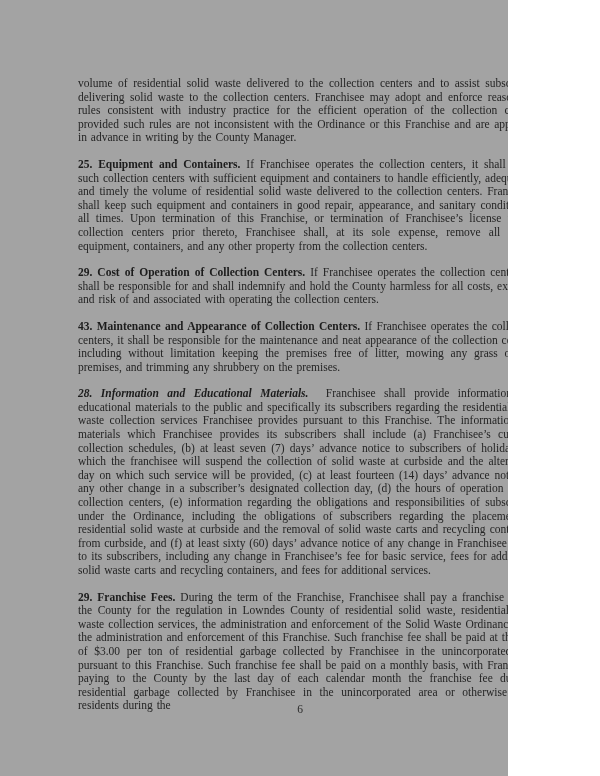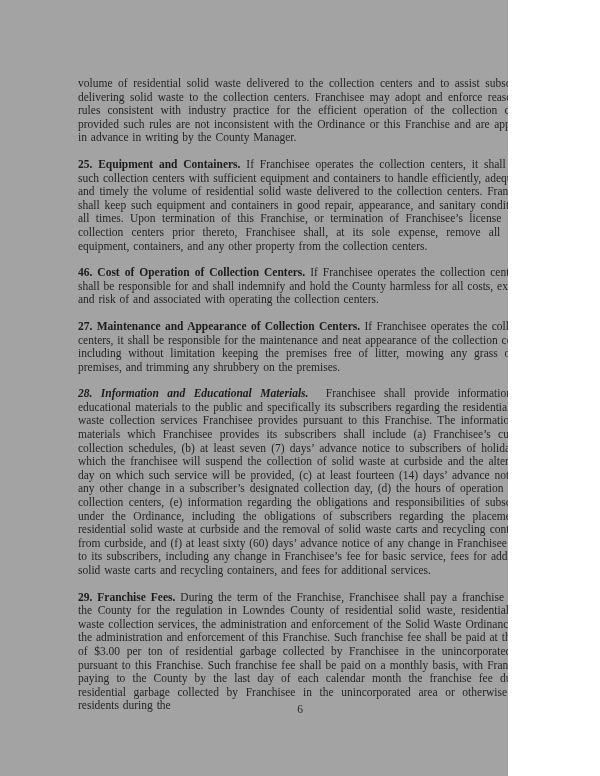--- a/index.html
+++ b/index.html
@@ -50,23 +50,23 @@
 </head>
 <body>
 
 <div class="page">
   <div class="content">
 
     <p class="para"><span>volume of residential solid waste delivered to the collection centers and to assist subscribers delivering solid waste to the collection centers. Franchisee may adopt and enforce reasonable rules consistent with industry practice for the efficient operation of the collection centers provided such rules are not inconsistent with the Ordinance or this Franchise and are approved in advance in writing by the County Manager.</span></p>
 
     <p class="para"><strong>25. Equipment and Containers.</strong> <span>If Franchisee operates the collection centers, it shall equip such collection centers with sufficient equipment and containers to handle efficiently, adequately, and timely the volume of residential solid waste delivered to the collection centers. Franchisee shall keep such equipment and containers in good repair, appearance, and sanitary condition at all times. Upon termination of this Franchise, or termination of Franchisee’s license to the collection centers prior thereto, Franchisee shall, at its sole expense, remove all of its equipment, containers, and any other property from the collection centers.</span></p>
 
-    <p class="para"><strong>46. Cost of Operation of Collection Centers.</strong> <span>If Franchisee operates the collection centers, it shall be responsible for and shall indemnify and hold the County harmless for all costs, expense, and risk of and associated with operating the collection centers.</span></p>
+    <p class="para"><strong>29. Cost of Operation of Collection Centers.</strong> <span>If Franchisee operates the collection centers, it shall be responsible for and shall indemnify and hold the County harmless for all costs, expense, and risk of and associated with operating the collection centers.</span></p>
 
-    <p class="para"><strong>27. Maintenance and Appearance of Collection Centers.</strong> <span>If Franchisee operates the collection centers, it shall be responsible for the maintenance and neat appearance of the collection centers, including without limitation keeping the premises free of litter, mowing any grass on the premises, and trimming any shrubbery on the premises.</span></p>
+    <p class="para"><strong>43. Maintenance and Appearance of Collection Centers.</strong> <span>If Franchisee operates the collection centers, it shall be responsible for the maintenance and neat appearance of the collection centers, including without limitation keeping the premises free of litter, mowing any grass on the premises, and trimming any shrubbery on the premises.</span></p>
 
     <p class="para"><strong class="heading-gap">28. Information and Educational Materials.</strong> <span>Franchisee shall provide information and educational materials to the public and specifically its subscribers regarding the residential solid waste collection services Franchisee provides pursuant to this Franchise. The information and materials which Franchisee provides its subscribers shall include (a) Franchisee’s curbside collection schedules, (b) at least seven (7) days’ advance notice to subscribers of holidays on which the franchisee will suspend the collection of solid waste at curbside and the alternative day on which such service will be provided, (c) at least fourteen (14) days’ advance notice of any other change in a subscriber’s designated collection day, (d) the hours of operation of the collection centers, (e) information regarding the obligations and responsibilities of subscribers under the Ordinance, including the obligations of subscribers regarding the placement of residential solid waste at curbside and the removal of solid waste carts and recycling containers from curbside, and (f) at least sixty (60) days’ advance notice of any change in Franchisee’s fees to its subscribers, including any change in Franchisee’s fee for basic service, fees for additional solid waste carts and recycling containers, and fees for additional services.</span></p>
 
     <p class="para"><strong>29. Franchise Fees.</strong> <span>During the term of the Franchise, Franchisee shall pay a franchise fee to the County for the regulation in Lowndes County of residential solid waste, residential solid waste collection services, the administration and enforcement of the Solid Waste Ordinance, and the administration and enforcement of this Franchise. Such franchise fee shall be paid at the rate of $3.00 per ton of residential garbage collected by Franchisee in the unincorporated area pursuant to this Franchise. Such franchise fee shall be paid on a monthly basis, with Franchisee paying to the County by the last day of each calendar month the franchise fee due for residential garbage collected by Franchisee in the unincorporated area or otherwise from residents during the</span></p>
 
   </div>
 
   <div class="page-number">6</div>
 </div>
 

